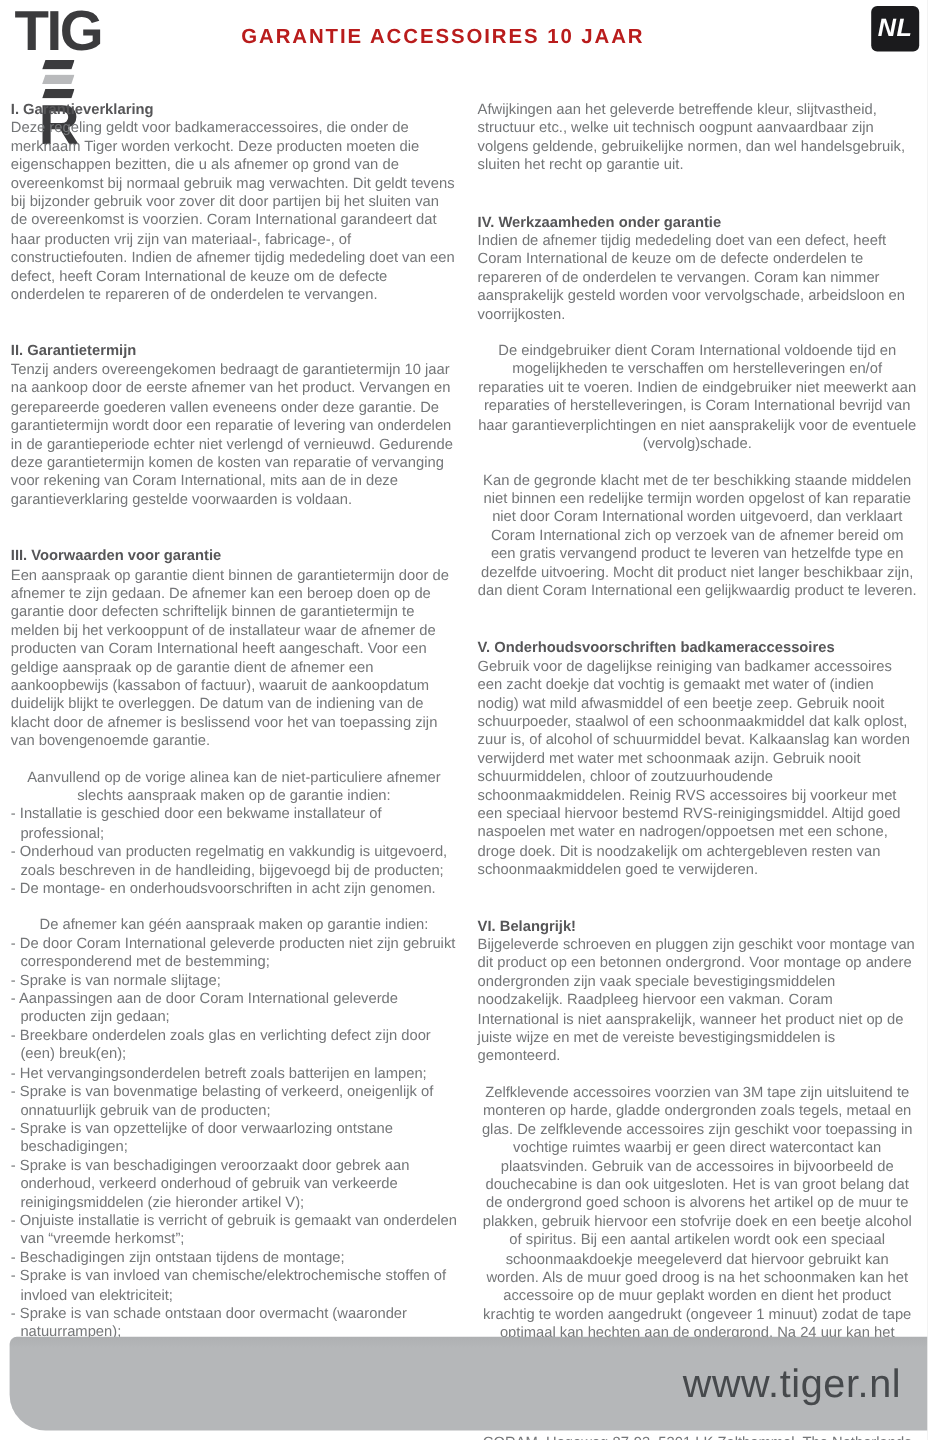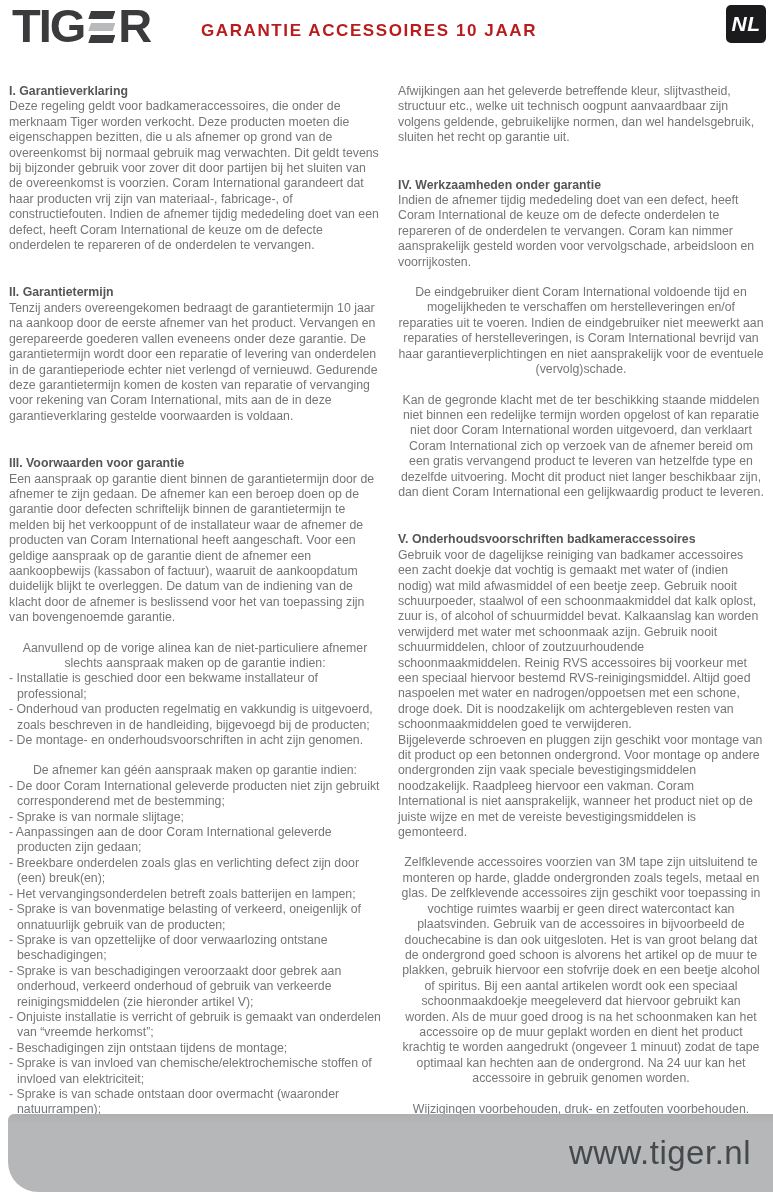--- a/index.html
+++ b/index.html
@@ -10,20 +10,21 @@
     font-family:"Liberation Sans", sans-serif;
     overflow:hidden;
     margin:0 auto;
   }
 
   
   .logo {
     position:absolute; left:12px; top:4px; height:44px;
     display:flex; align-items:center;
     color:#3b3b3d;
+    flex-direction:column;
   }
   .logo-txt {
     font-size:47px; font-weight:bold; letter-spacing:-2px; line-height:44px;
   }
   .logo-ebars {
     display:flex; flex-direction:column; justify-content:center;
     gap:4px; margin:2px 3px 0 4px;
   }
   .logo-ebars .bar {
     width:27px; height:8px; background:#3b3b3d;
@@ -121,20 +122,21 @@
   </div>
 
   <div class="col right">
     <div class="p">Afwijkingen aan het geleverde betreffende kleur, slijtvastheid, structuur etc., welke uit technisch oogpunt aanvaardbaar zijn volgens geldende, gebruikelijke normen, dan wel handelsgebruik, sluiten het recht op garantie uit.</div>
     <div class="h">IV. Werkzaamheden onder garantie</div>
     <div class="p">Indien de afnemer tijdig mededeling doet van een defect, heeft Coram International de keuze om de defecte onderdelen te repareren of de onderdelen te vervangen. Coram kan nimmer aansprakelijk gesteld worden voor vervolgschade, arbeidsloon en voorrijkosten.</div>
     <div class="p gap">De eindgebruiker dient Coram International voldoende tijd en mogelijkheden te verschaffen om herstelleveringen en/of reparaties uit te voeren. Indien de eindgebruiker niet meewerkt aan reparaties of herstelleveringen, is Coram International bevrijd van haar garantieverplichtingen en niet aansprakelijk voor de eventuele (vervolg)schade.</div>
     <div class="p gap">Kan de gegronde klacht met de ter beschikking staande middelen niet binnen een redelijke termijn worden opgelost of kan reparatie niet door Coram International worden uitgevoerd, dan verklaart Coram International zich op verzoek van de afnemer bereid om een gratis vervangend product te leveren van hetzelfde type en dezelfde uitvoering. Mocht dit product niet langer beschikbaar zijn, dan dient Coram International een gelijkwaardig product te leveren.</div>
     <div class="h">V. Onderhoudsvoorschriften badkameraccessoires</div>
     <div class="p">Gebruik voor de dagelijkse reiniging van badkamer accessoires een zacht doekje dat vochtig is gemaakt met water of (indien nodig) wat mild afwasmiddel of een beetje zeep. Gebruik nooit schuurpoeder, staalwol of een schoonmaakmiddel dat kalk oplost, zuur is, of alcohol of schuurmiddel bevat. Kalkaanslag kan worden verwijderd met water met schoonmaak azijn. Gebruik nooit schuurmiddelen, chloor of zoutzuurhoudende schoonmaakmiddelen. Reinig RVS accessoires bij voorkeur met een speciaal hiervoor bestemd RVS-reinigingsmiddel. Altijd goed naspoelen met water en nadrogen/oppoetsen met een schone, droge doek. Dit is noodzakelijk om achtergebleven resten van schoonmaakmiddelen goed te verwijderen.</div>
+    <div class="h">VI. Belangrijk!</div>
     <div class="p">Bijgeleverde schroeven en pluggen zijn geschikt voor montage van dit product op een betonnen ondergrond. Voor montage op andere ondergronden zijn vaak speciale bevestigingsmiddelen noodzakelijk. Raadpleeg hiervoor een vakman. Coram International is niet aansprakelijk, wanneer het product niet op de juiste wijze en met de vereiste bevestigingsmiddelen is gemonteerd.</div>
     <div class="p gap">Zelfklevende accessoires voorzien van 3M tape zijn uitsluitend te monteren op harde, gladde ondergronden zoals tegels, metaal en glas. De zelfklevende accessoires zijn geschikt voor toepassing in vochtige ruimtes waarbij er geen direct watercontact kan plaatsvinden. Gebruik van de accessoires in bijvoorbeeld de douchecabine is dan ook uitgesloten. Het is van groot belang dat de ondergrond goed schoon is alvorens het artikel op de muur te plakken, gebruik hiervoor een stofvrije doek en een beetje alcohol of spiritus. Bij een aantal artikelen wordt ook een speciaal schoonmaakdoekje meegeleverd dat hiervoor gebruikt kan worden. Als de muur goed droog is na het schoonmaken kan het accessoire op de muur geplakt worden en dient het product krachtig te worden aangedrukt (ongeveer 1 minuut) zodat de tape optimaal kan hechten aan de ondergrond. Na 24 uur kan het accessoire in gebruik genomen worden.</div>
     <div class="p gap pre">Wijzigingen voorbehouden, druk- en zetfouten voorbehouden.
 Rev date. 11/06/2020</div>
     <div class="p gap">CORAM, Hogeweg 87-93, 5301 LK Zaltbommel, The Netherlands</div>
   </div>
 
   <div class="footer-bar">
     <span class="footer-url">www.tiger.nl</span>
   </div>

